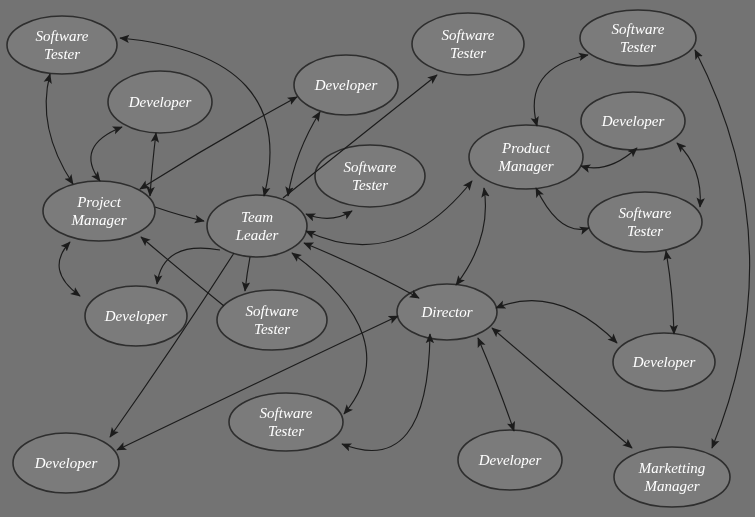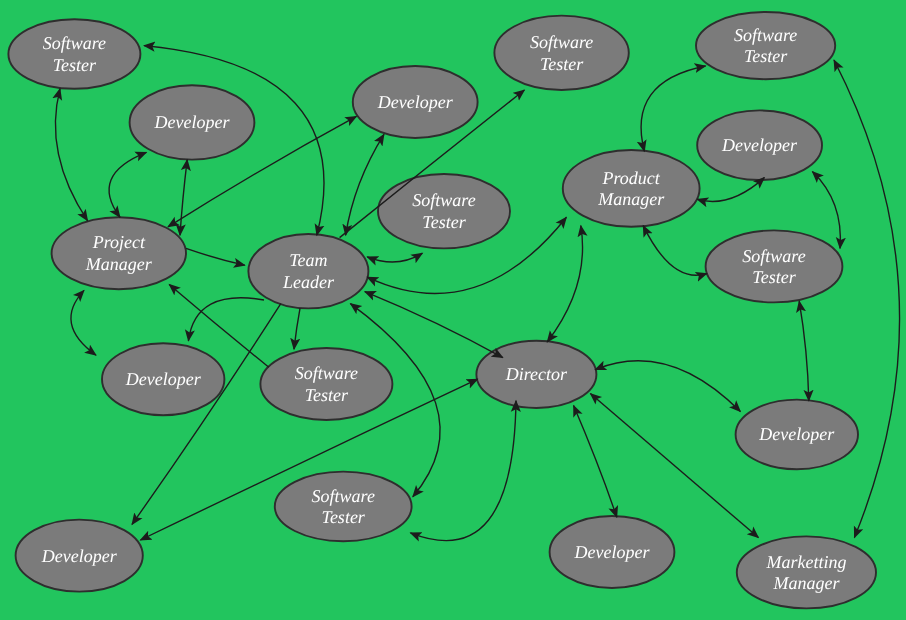--- a/index.html
+++ b/index.html
@@ -4,21 +4,21 @@
 <style>
   html, body {
     margin: 0;
     padding: 0;
     background: #ffffff;
   }
   #stage {
     position: relative;
     width: 755px;
     height: 517px;
-    background: #22c55e;
+    background: #737373;
     overflow: hidden;
   }
   svg { display: block; }
   .node-label {
     font-family: "Liberation Serif", "DejaVu Serif", serif;
     font-style: italic;
     fill: #ffffff;
     font-size: 15px;
     text-anchor: middle;
   }

